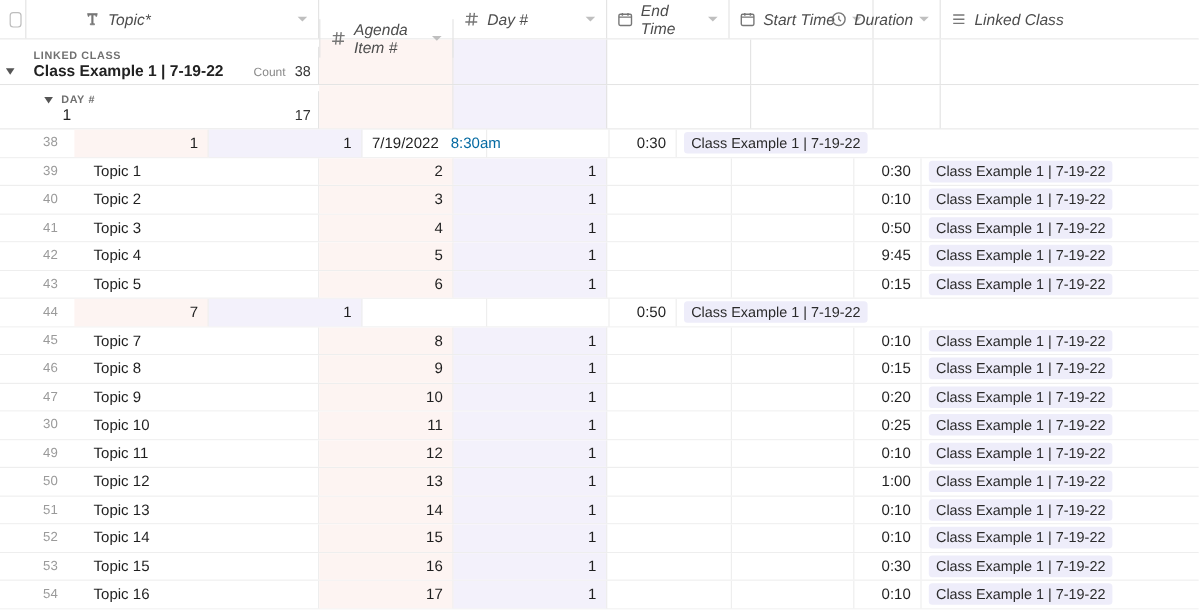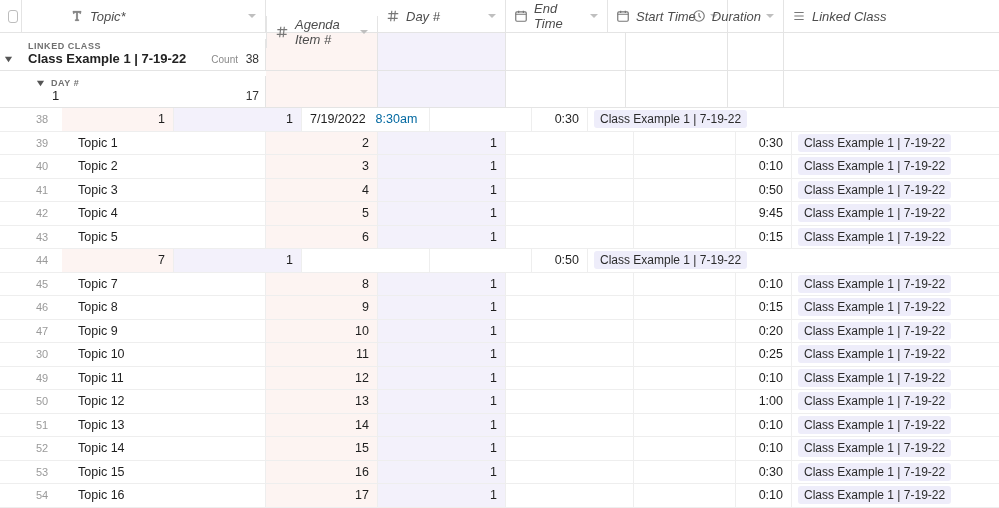--- a/index.html
+++ b/index.html
@@ -89,21 +89,21 @@
       height: 100%;
       border-right: 1px solid #eeeeee;
       padding: 0 8px;
       flex-shrink: 0;
       font-size: 12.5px;
     }
     .cell.rownum { width: 62px; justify-content: center; color: #9a9a9a; font-size: 11px; border-right: none; padding: 0 0 0 22px; }
     .cell.topic  { width: 204px; padding-left: 16px; }
     .cell.agenda { width: 112px; justify-content: flex-end; background: #fdf4f2; }
     .cell.day    { width: 128px; justify-content: flex-end; background: #f3f1fb; }
-    .cell.start  { width: 128px; display: flex; gap: 10px; }
+    .cell.start  { width: 104px; display: flex; gap: 10px; }
     .cell.end    { width: 102px; justify-content: flex-end; }
     .cell.dur    { width: 56px; justify-content: flex-end; }
     .cell.link   { width: 213px; border-right: none; padding: 2px 6px; }
     .start-date { color: #1f1f1f; }
     .start-time { color: #0369a1; }
     .chip {
       background: #eeedfa;
       color: #2b2b2b;
       padding: 2px 6px;
       border-radius: 3px;

